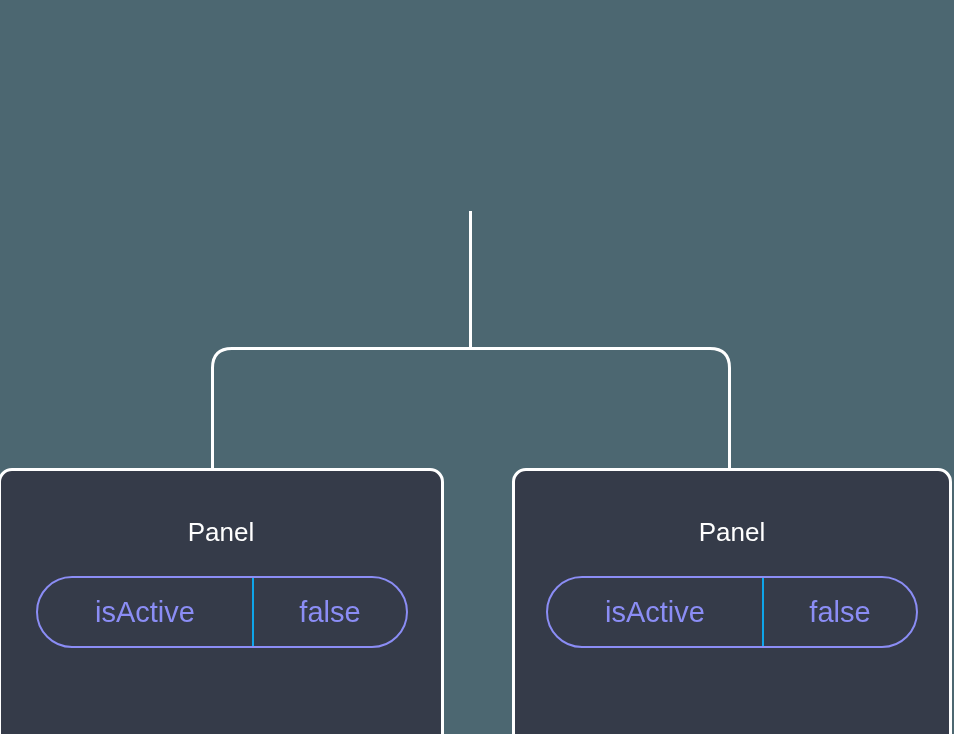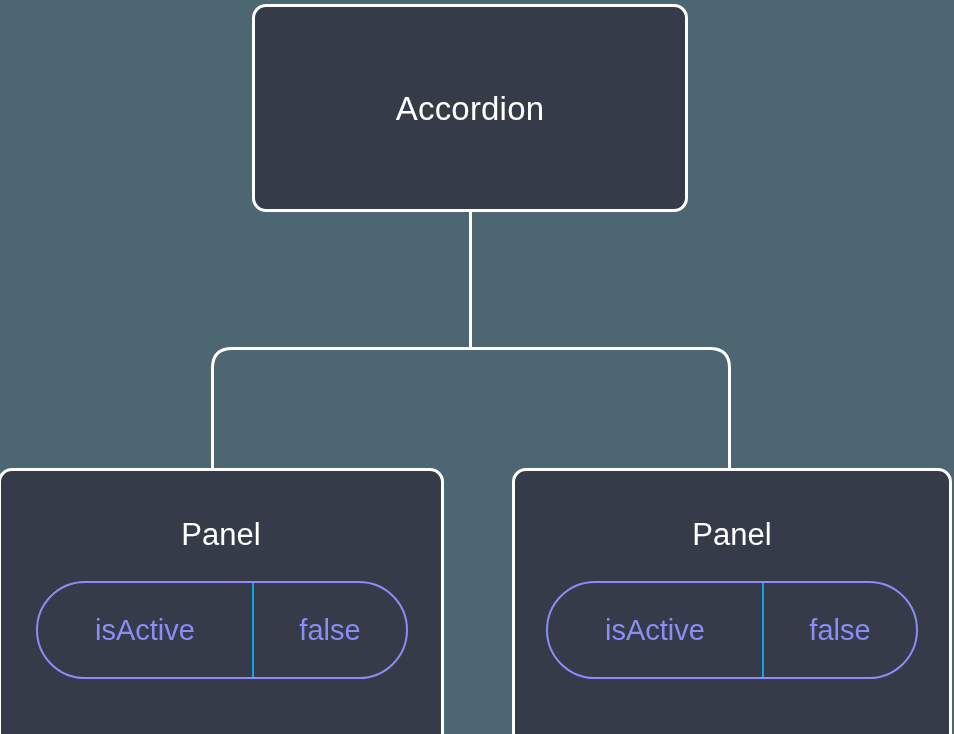--- a/index.html
+++ b/index.html
@@ -72,30 +72,30 @@
     width: 446px;
   }
 
   .node-panel-right {
     left: 512px;
     width: 440px;
   }
 
   .panel-title {
     color: #ffffff;
-    font-size: 31px;
+    font-size: 26px;
     font-weight: 400;
     line-height: 1;
     white-space: nowrap;
   }
 
   
   .state-pill {
     margin-top: 31px;
-    height: 98px;
+    height: 72px;
     box-sizing: border-box;
     border: 2px solid #8b8df5;
     border-radius: 49px;
     display: flex;
     align-items: stretch;
     overflow: hidden;
   }
 
   .node-panel-left .state-pill  { width: 372px; margin-left: 2px; }
   .node-panel-right .state-pill { width: 372px; }
@@ -126,23 +126,20 @@
 
 <div class="canvas">
 
   <svg class="connectors" viewBox="0 0 954 734" width="954" height="734" xmlns="http://www.w3.org/2000/svg">
 
     <path d="M 470.5 211 L 470.5 348.5" fill="none" stroke="#ffffff" stroke-width="3"></path>
 
     <path d="M 212.5 468 L 212.5 368 Q 212.5 348.5 232 348.5 L 710 348.5 Q 729.5 348.5 729.5 368 L 729.5 468" fill="none" stroke="#ffffff" stroke-width="3" stroke-linecap="butt"></path>
   </svg>
 
-  <div class="node node-root">
-    <span class="node-title">Accordion</span>
-  </div>
 
   <div class="node node-panel node-panel-left">
     <span class="panel-title">Panel</span>
     <div class="state-pill">
       <span class="state-key">isActive</span>
       <span class="state-val">false</span>
     </div>
   </div>
 
   <div class="node node-panel node-panel-right">

